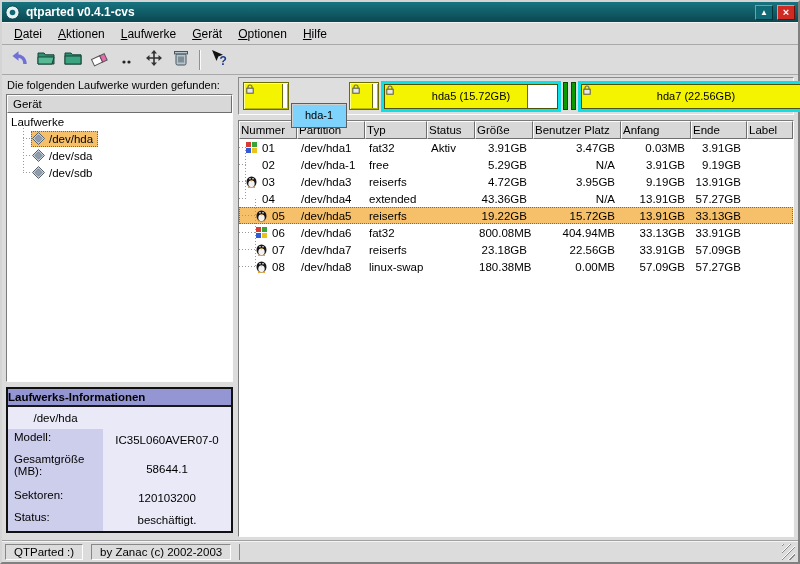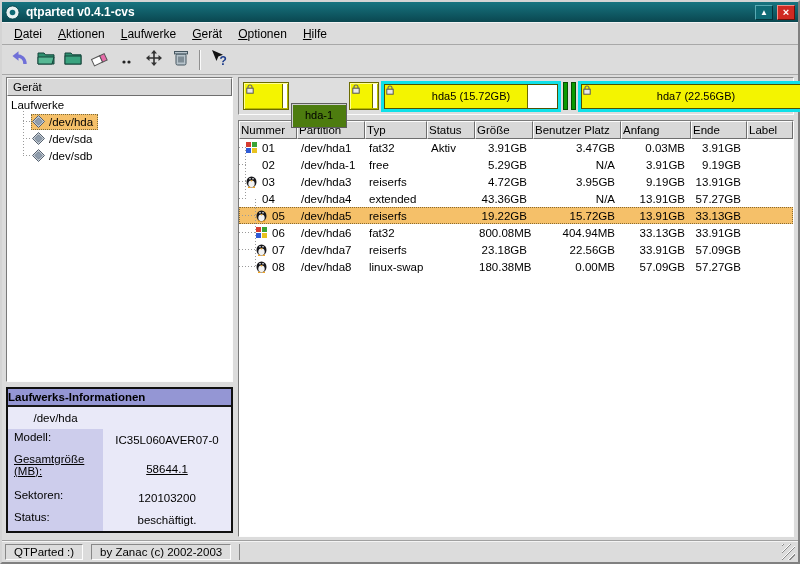--- a/index.html
+++ b/index.html
@@ -54,31 +54,31 @@
   .tree-item.sel .item-in{background:#f5c069;outline:1px dotted #7a6a3a;outline-offset:-1px;}
   .disk-ic{display:inline-flex;flex:none;}
 
   
   .infobox{flex:none;height:146px;margin-top:5px;border:2px solid #101010;background:#e9e9f8;
            display:flex;flex-direction:column;font-size:11.5px;}
   .infotitle{flex:none;background:#9496d4;border-bottom:2px solid #181818;
              font-weight:bold;padding:2px 0;}
   #info-rows{flex:1;display:flex;flex-direction:column;}
   .info-row{flex:1;display:grid;grid-template-columns:95px 1fr;min-height:0;}
-  .info-row.tall{flex:1.7;text-decoration:underline;}
+  .info-row.tall{flex:1.7;}
   .info-label{background:#cdcdec;padding:2px 3px 0 6px;}
   .info-value{display:flex;align-items:center;justify-content:center;padding:0 2px;}
 
   
   .right{flex:1;display:flex;flex-direction:column;min-width:0;min-height:0;padding:2px 4px 4px 2px;}
   .partbar{flex:none;height:38px;display:flex;align-items:center;gap:2px;padding:3px 4px;
            background:#dedede;border:1px solid;border-color:#8a8a8a #fbfbfb #fbfbfb #8a8a8a;margin-bottom:5px;}
   .blk{position:relative;height:28px;flex:none;}
   .blk.used{background:#f4f400;border:1px solid #6b6b00;box-shadow:inset 1px 1px 0 #ffff96,inset -1px -1px 0 #b9b900;}
-  .blk.free{background:#4d7c0f;border:1px solid #5e5e5e;box-shadow:inset 1px 1px 0 #cfcfcf;height:25px;margin-top:38px;}
+  .blk.free{background:#7dd3fc;border:1px solid #5e5e5e;box-shadow:inset 1px 1px 0 #cfcfcf;height:25px;margin-top:38px;}
   .blk.selected{background:#f4f400;border:3px solid #0fe0e8;box-shadow:inset 0 0 0 1px #505000;height:31px;}
   .blk.navy{background:#000c8a;border:1px solid #000538;}
   .blk.green2{display:flex;gap:3px;background:transparent;}
   .blk.green2 i{flex:1;background:#0a9a00;border:1px solid #064d00;}
   .freebar{position:absolute;top:1px;right:1px;bottom:1px;background:#fff;border-left:1px solid #6b6b00;}
   .blk.selected .freebar{top:1px;right:1px;bottom:1px;}
   .blk-label{position:absolute;inset:0;display:flex;align-items:center;justify-content:center;
              font-size:11px;white-space:nowrap;}
   .lock{position:absolute;left:2px;top:1px;display:inline-flex;}
 
@@ -192,20 +192,21 @@
         <span><svg width="20" height="20" viewBox="0 0 20 20">
             <path d="M3 2l4.5 11 1.8-4.6L14 6.8z" fill="#111"></path>
             <text x="10.5" y="17" font-size="12" font-weight="bold" fill="#1a3a8a">?</text>
           </svg></span>
       </button>
     </div>
 
   <div class="main">
 
     <div class="left">
+      <div class="found">Die folgenden Laufwerke wurden gefunden:</div>
       <div class="treebox">
         <div class="treehdr">Gerät</div>
         <div class="treebody">
           <div class="treeroot">Laufwerke</div>
           <div class="treechildren" id="tree-children">
               <div class="tree-item sel">
                 <span class="item-in">
                   <span class="disk-ic">
                     <svg width="13" height="13" viewBox="0 0 13 13">
                       <polygon points="6.5,0.5 12.5,6.5 6.5,12.5 0.5,6.5" fill="#c7cfd8" stroke="#55606e"></polygon>

